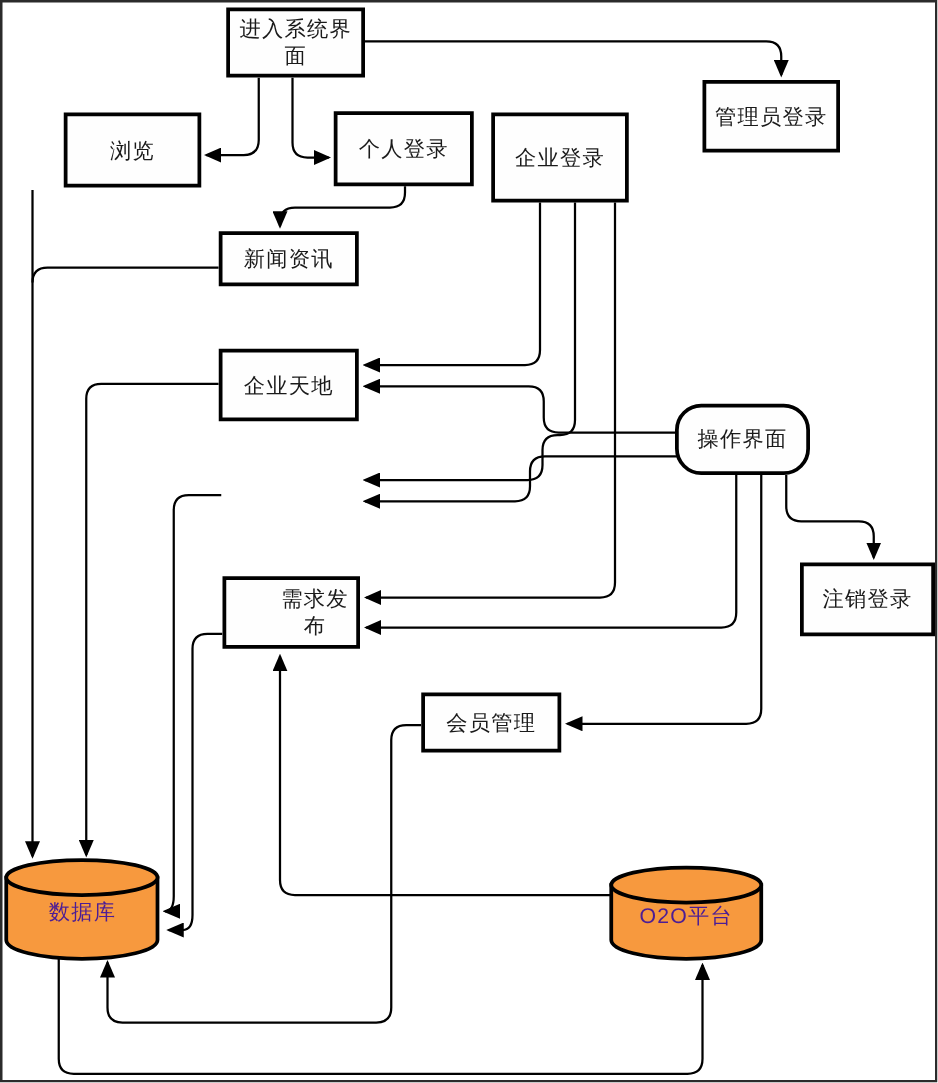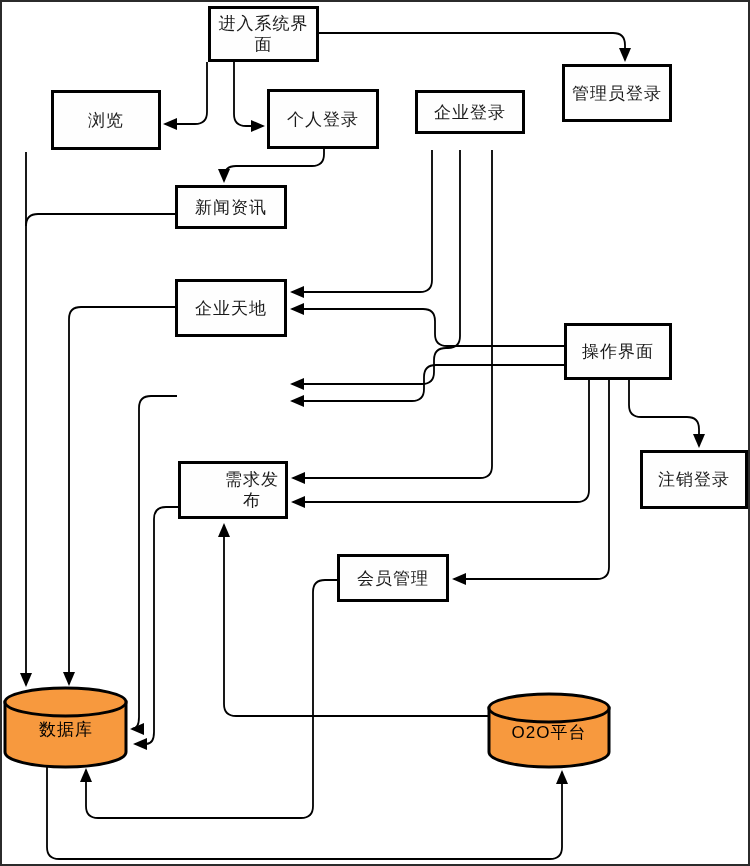--- a/index.html
+++ b/index.html
@@ -9,21 +9,21 @@
     box-sizing:border-box;border:2px solid #2b2b2b;
   }
   #edges{position:absolute;left:0;top:0;width:750px;height:866px;}
   .node{
     position:absolute;box-sizing:border-box;border:3px solid #000;background:#fefefe;
     display:flex;align-items:center;justify-content:center;text-align:center;
     font-size:17px;line-height:21px;color:#1a1a1a;letter-spacing:1px;
   }
   .cyl-label{
     position:absolute;box-sizing:border-box;display:flex;align-items:center;justify-content:center;
-    font-size:17px;color:#000000;letter-spacing:1px;background:transparent;
+    font-size:17px;color:#4c1d95;letter-spacing:1px;background:transparent;
   }
 </style>
 </head>
 <body>
 
 <div id="canvas">
 
   <svg id="edges" viewBox="0 0 750 866" xmlns="http://www.w3.org/2000/svg">
     <defs>
       <marker id="arr" markerUnits="userSpaceOnUse" markerWidth="14" markerHeight="12" viewBox="0 0 14 12" refX="12" refY="6" orient="auto">
@@ -77,35 +77,35 @@
       <path d="M3,700 V750 A60.5,15 0 0 0 124,750 V700 Z"></path>
       <ellipse cx="63.5" cy="700" rx="60.5" ry="14"></ellipse>
     </g>
 
     <g stroke="#000" stroke-width="3" fill="#f7993e">
       <path d="M487,706 V750 A60,15 0 0 0 607,750 V706 Z"></path>
       <ellipse cx="547" cy="706" rx="60" ry="14"></ellipse>
     </g>
   </svg>
 
-  <div class="node" style="left:179px;top:4px;width:111px;height:56px;padding:16px 6px;margin-left:27px;">进入系统界面</div>
+  <div class="node" style="left:179px;top:4px;width:111px;height:56px;padding:16px 6px;">进入系统界面</div>
 
   <div class="node" style="left:49px;top:88px;width:110px;height:60px;">浏览</div>
 
   <div class="node" style="left:265px;top:87px;width:112px;height:60px;">个人登录</div>
 
-  <div class="node" style="left:413px;top:88px;width:110px;height:44px;">企业登录</div>
+  <div class="node" style="left:391px;top:88px;width:110px;height:72px;">企业登录</div>
 
   <div class="node" style="left:560px;top:62px;width:110px;height:58px;">管理员登录</div>
 
   <div class="node" style="left:173px;top:183px;width:112px;height:44px;">新闻资讯</div>
 
   <div class="node" style="left:173px;top:277px;width:112px;height:58px;">企业天地</div>
 
-  <div class="node" style="left:562px;top:321px;width:108px;height:57px;">操作界面</div>
+  <div class="node" style="left:538px;top:321px;width:108px;height:57px;border-radius:21px;">操作界面</div>
 
 
   <div class="node" style="left:176px;top:459px;width:110px;height:58px;padding-left:38px;">需求发布</div>
 
   <div class="node" style="left:638px;top:448px;width:108px;height:59px;">注销登录</div>
 
   <div class="node" style="left:335px;top:552px;width:112px;height:48px;">会员管理</div>
 
   <div class="cyl-label" style="left:9px;top:708px;width:110px;height:38px;">数据库</div>
 

